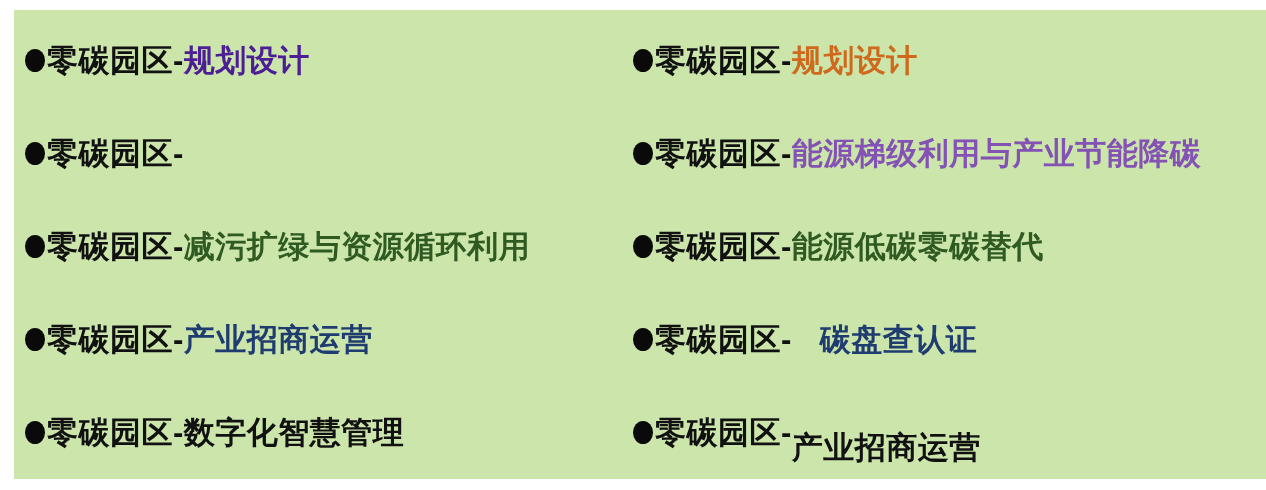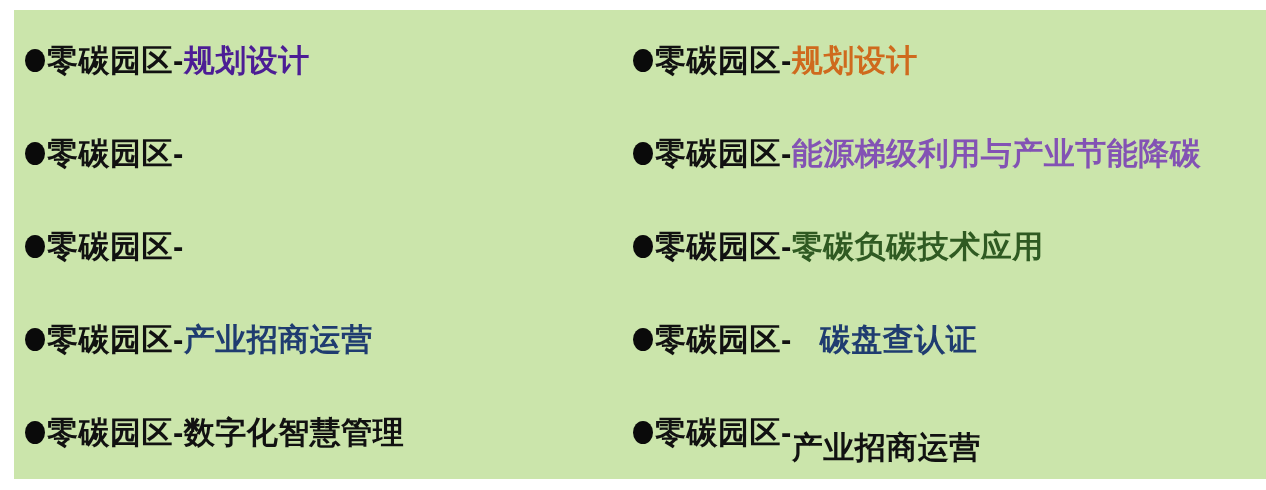--- a/index.html
+++ b/index.html
@@ -104,25 +104,26 @@
       </div>
       <div class="item">
         <span class="bullet"></span>
         <span class="label-prefix">零碳园区-</span>
         <span class="label-accent" style="color: rgb(131, 82, 180);">能源梯级利用与产业节能降碳</span>
       </div>
 
       <div class="item">
         <span class="bullet"></span>
         <span class="label-prefix">零碳园区-</span>
+        <span class="label-accent" style="color: rgb(47, 90, 34);">减污扩绿与资源循环利用</span>
       </div>
       <div class="item">
         <span class="bullet"></span>
         <span class="label-prefix">零碳园区-</span>
-        <span class="label-accent" style="color: rgb(47, 90, 34);">零碳负碳技术应用</span>
+        <span class="label-accent" style="color: rgb(47, 90, 34);">能源低碳零碳替代</span>
       </div>
 
       <div class="item">
         <span class="bullet"></span>
         <span class="label-prefix">零碳园区-</span>
         <span class="label-accent" style="color: rgb(31, 60, 112);">产业招商运营</span>
       </div>
       <div class="item">
         <span class="bullet"></span>
         <span class="label-prefix">零碳园区-</span>

